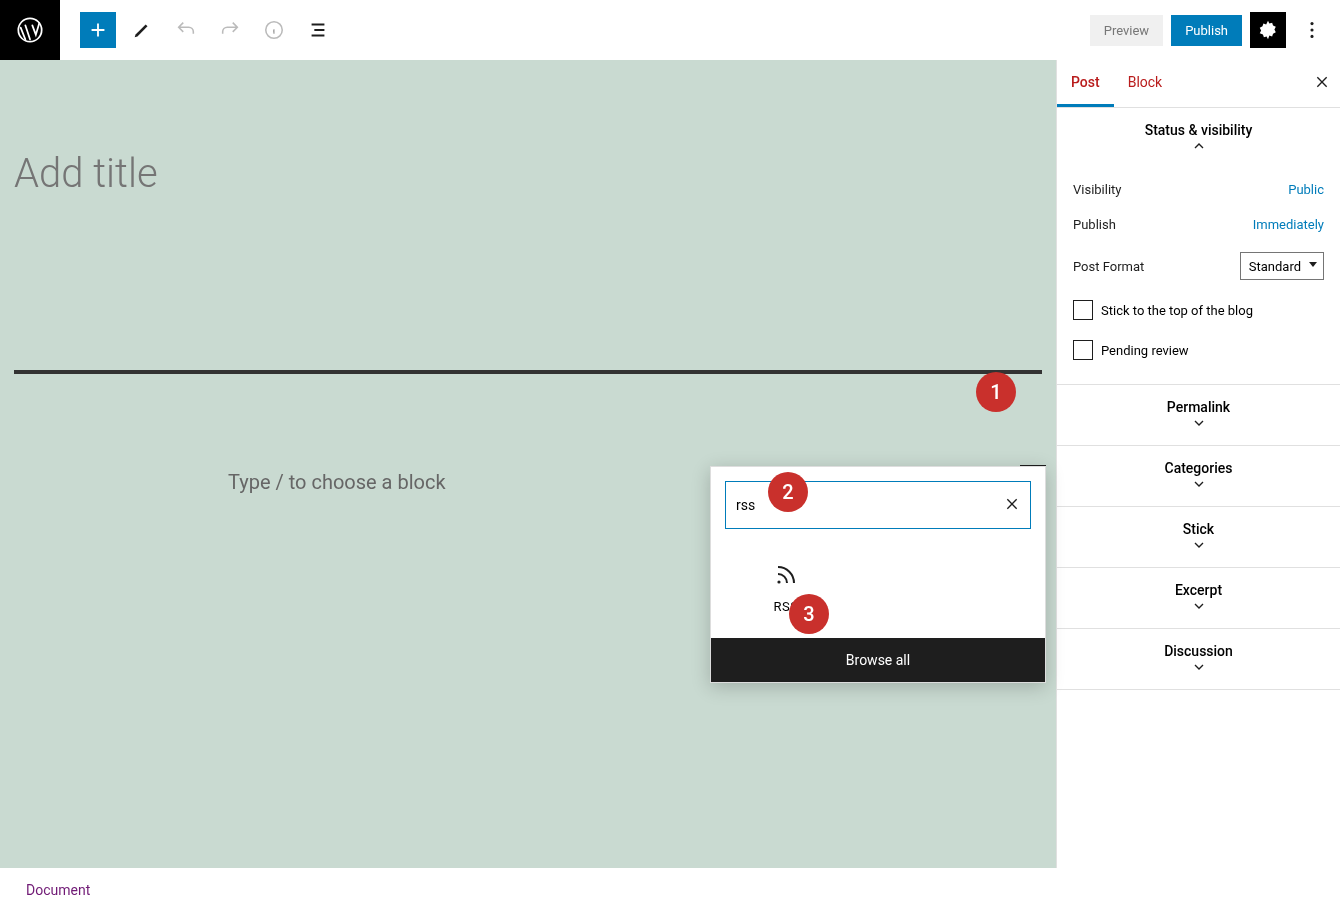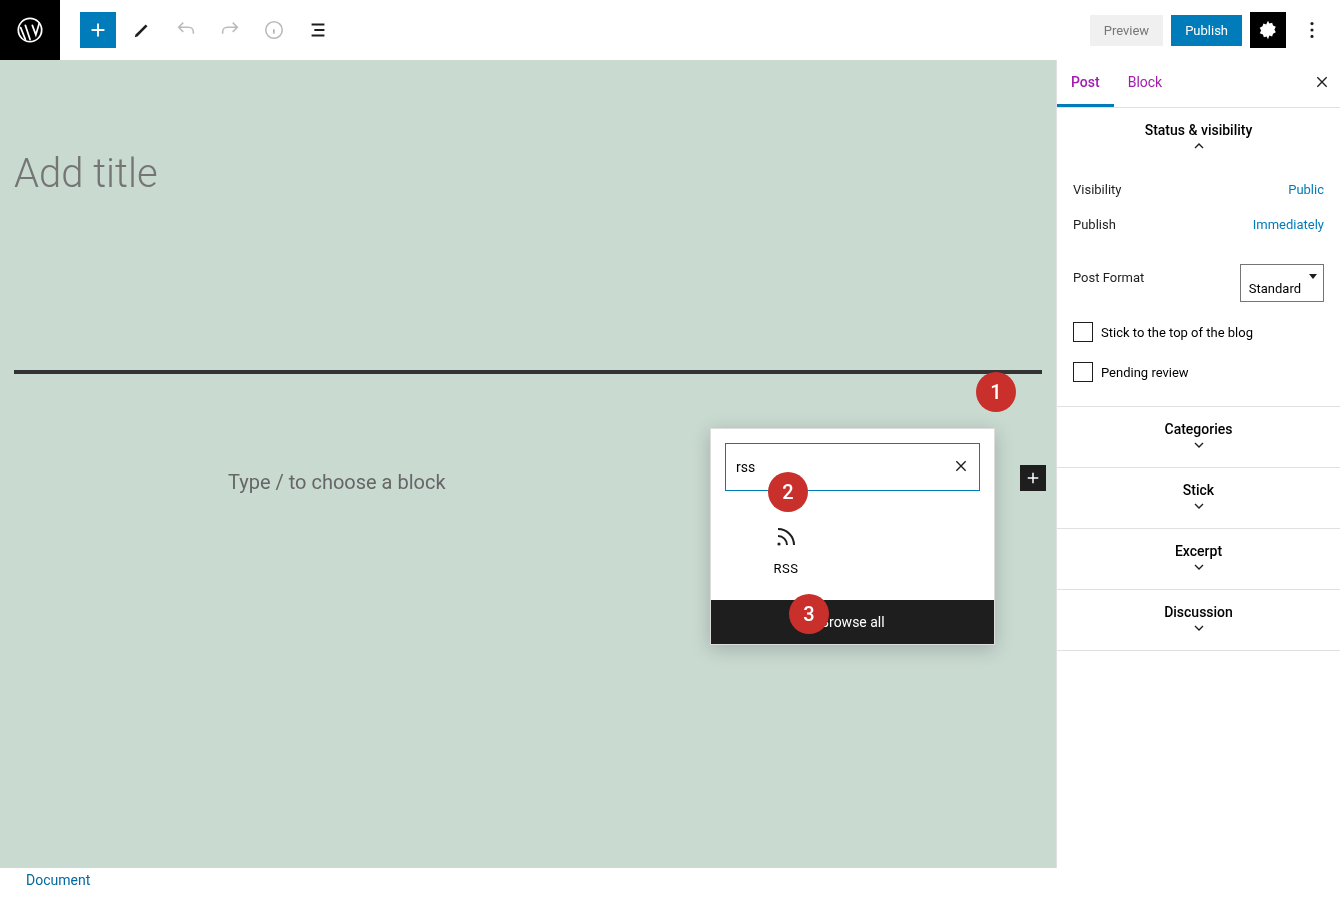--- a/index.html
+++ b/index.html
@@ -19,51 +19,51 @@
 .btn-more { width:36px; height:36px; display:flex; align-items:center; justify-content:center; cursor:pointer; color:#1e1e1e;}
 
 .editor { position:absolute; top:60px; left:0; width:1056px; height: 808px; background: #c9dad1; }
 .title-input { position:absolute; top: 80px; left: 14px; right: 14px; font-size: 40px; font-weight: 300; color: #666; border:none; background:transparent; padding: 10px 0; }
 .hr { position:absolute; top: 310px; left: 14px; right: 14px; height: 4px; background: #333; }
 .body-placeholder { position:absolute; top: 410px; left: 228px; color: #666; font-size: 20px; }
 .inline-add { position:absolute; top: 405px; right: 10px; width: 26px; height: 26px; background: #1e1e1e; color:#fff; display:flex; align-items:center; justify-content:center; cursor:pointer;}
 
 .sidebar { position:absolute; top:60px; right:0; width:284px; height: 808px; background:#fff; border-left: 1px solid #e0e0e0; }
 .tabs { display:flex; border-bottom: 1px solid #e0e0e0; position: relative; }
-.tab { padding: 14px 14px; font-size: 14px; cursor:pointer; color: #a21caf; }
+.tab { padding: 14px 14px; font-size: 14px; cursor:pointer; color: #b91c1c; }
 .tab.active { border-bottom: 3px solid #007cba; font-weight: 500; }
 .close-x { position:absolute; right: 10px; top: 14px; cursor:pointer; font-size:16px; }
 .panel { border-bottom: 1px solid #e0e0e0; }
 .panel-head { padding: 14px 16px; display:flex; justify-content:space-between; align-items:center; font-size:14px; cursor:pointer; font-weight:500;flex-direction:column; }
 .panel-body { padding: 4px 16px 14px; }
 .row { display:flex; justify-content:space-between; align-items:center; font-size:13px; padding: 10px 0; }
 .row .label { color: #1e1e1e; }
 .row .link { color: #007cba; cursor:pointer; }
-.select { border: 1px solid #757575; padding: 16px 22px 5px 8px; font-size: 13px; position: relative; cursor:pointer; background:#fff;margin-top:12px;}
+.select { border: 1px solid #757575; padding: 6px 22px 5px 8px; font-size: 13px; position: relative; cursor:pointer; background:#fff;}
 .select::after { content:""; position:absolute; right:6px; top:9px; border-left:4px solid transparent; border-right:4px solid transparent; border-top:5px solid #1e1e1e; }
 .chk { display:flex; align-items:center; gap: 8px; font-size:13px; padding: 10px 0; }
 .chk-box { width: 20px; height:20px; border: 1.5px solid #1e1e1e; cursor:pointer; }
 .chev { width: 16px; height: 16px; display:inline-block; }
 
-.inserter { position:absolute; top: 428px; left: 710px; width: 285px; background: #fff; box-shadow: 0 4px 18px rgba(0,0,0,0.2); border: 1px solid #ddd; }
+.inserter { position:absolute; top: 466px; left: 710px; width: 336px; background: #fff; box-shadow: 0 4px 18px rgba(0,0,0,0.2); border: 1px solid #ddd; }
 .inserter-search { margin: 14px; border: 1.5px solid #007cba; display:flex; align-items:center; padding: 0 10px; height: 48px; }
 .inserter-search input { flex:1; border:none; outline:none; font-size: 14px; }
 .inserter-search .clear-x { cursor:pointer; font-size: 18px; }
 .result { padding: 20px 30px 24px; }
 .block-item { width: 90px; text-align:center; cursor:pointer; }
 .block-item-icon { display:flex; justify-content:center; margin-bottom: 12px; }
 .block-item-label { font-size: 13px; letter-spacing: 0.5px; }
 .browse { background:#1e1e1e; color:#fff; text-align:center; padding: 14px 12px; font-size:14px; cursor:pointer; }
 
 .anno { position:absolute; width: 40px; height:40px; border-radius: 50%; background: #c9302c; color:#fff; display:flex; align-items:center; justify-content:center; font-size: 20px; font-weight:500; }
 .anno-1 { top: 372px; left: 976px; }
 .anno-2 { top: 472px; left: 768px; }
 .anno-3 { top: 594px; left: 789px; }
 
-.footer { position:absolute; left: 0; bottom: 0; width: 1056px; height: 32px; padding: 4px 26px; font-size: 14px; color: #0369a1; background: #fff; }
+.footer { position:absolute; left: 0; bottom: 0; width: 1056px; height: 32px; padding: 14px 26px; font-size: 14px; color: #701a75; background: #fff; }
 </style>
 </head>
 <body>
 
 <div class="topbar">
   <div class="wp-logo">
     <svg viewBox="0 0 24 24" fill="none" stroke="#fff" stroke-width="1.5">
         <circle cx="12" cy="12" r="10"></circle>
         <path d="M4 10l4 10M8 8l4 12M14 8l3 8 3-10" stroke-linecap="round"></path>
       </svg>
@@ -168,20 +168,28 @@
       </div>
       <div class="chk">
         <div class="chk-box"></div>
         <span>Pending review</span>
       </div>
     </div>
   </div>
 
   <div class="panel">
     <div class="panel-head">
+      <span>Permalink</span>
+      <svg class="chev" viewBox="0 0 24 24">
+          <path d="M6 9l6 6 6-6" stroke="#1e1e1e" stroke-width="2" fill="none"></path>
+        </svg>
+    </div>
+  </div>
+  <div class="panel">
+    <div class="panel-head">
       <span>Categories</span>
       <svg class="chev" viewBox="0 0 24 24">
           <path d="M6 9l6 6 6-6" stroke="#1e1e1e" stroke-width="2" fill="none"></path>
         </svg>
     </div>
   </div>
   <div class="panel">
     <div class="panel-head">
       <span>Stick</span>
       <svg class="chev" viewBox="0 0 24 24">

